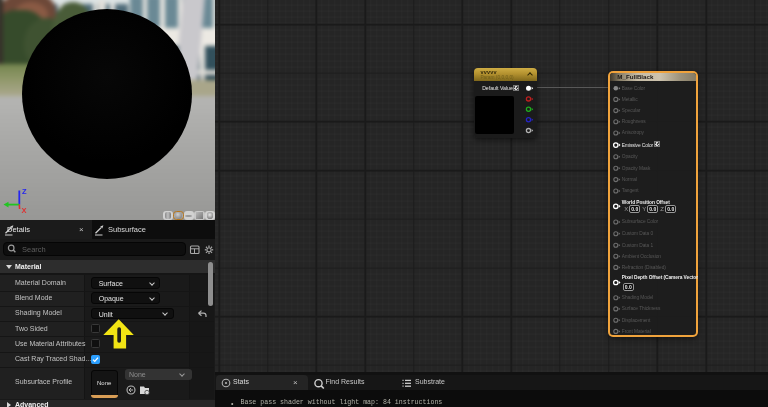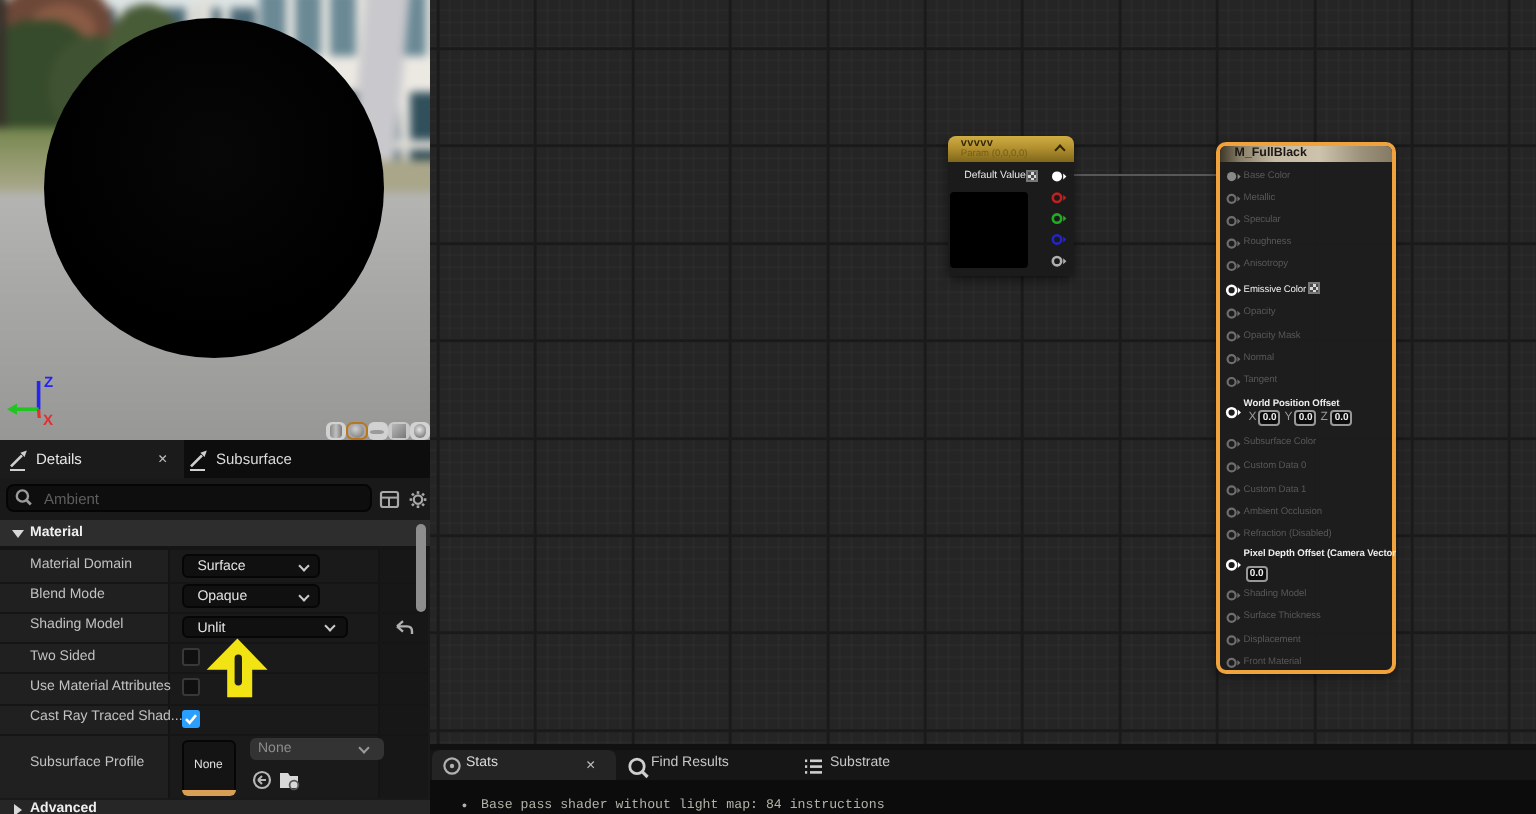--- a/index.html
+++ b/index.html
@@ -251,31 +251,31 @@
         <line x1="5.5" y1="13.2" x2="11" y2="7.7"></line>
         <line x1="95.5" y1="13.2" x2="101" y2="7.7"></line>
       </g>
       <g stroke="#d0d0d0" stroke-width="1">
         <line x1="5" y1="15" x2="12.5" y2="15"></line>
         <line x1="95" y1="15" x2="102.5" y2="15"></line>
       </g>
       <path d="M10.2 6.4 L12.3 8.5 L13.4 5.3 Z" fill="#d0d0d0"></path>
       <path d="M100.2 6.4 L102.3 8.5 L103.4 5.3 Z" fill="#d0d0d0"></path>
     </svg>
-    <div class="ab" style="left:18px;top:5px;font-size:7.5px;color:#e8e8e8;">Details</div>
+    <div class="ab" style="left:7px;top:5px;font-size:7.5px;color:#e8e8e8;">Details</div>
     <div class="ab" style="left:79px;top:4.5px;font-size:8px;color:#c0c0c0;">×</div>
     <div class="ab" style="left:108px;top:5px;font-size:7.5px;color:#dadada;">Subsurface</div>
 
     <div class="ab" style="left:0;top:19px;width:215px;height:20px;background:#191919;"></div>
     <div class="ab" style="left:3px;top:22px;width:183px;height:14px;background:#0e0e0e;border:1px solid #050505;border-radius:4px;"></div>
     <svg class="ab" width="20" height="14" viewBox="0 0 20 14" style="left:3px;top:22px;">
       <circle cx="8.2" cy="6" r="2.8" fill="none" stroke="#9a9a9a" stroke-width="1.2"></circle>
       <line x1="10.3" y1="8.1" x2="12.4" y2="10.2" stroke="#9a9a9a" stroke-width="1.4"></line>
     </svg>
-    <div class="ab" style="left:22px;top:25px;font-size:7.5px;color:#5e5e5e;">Ambient</div>
+    <div class="ab" style="left:22px;top:25px;font-size:7.5px;color:#5e5e5e;">Search</div>
     <svg class="ab" width="30" height="14" viewBox="0 0 30 14" style="left:188px;top:24px;">
       <rect x="2.5" y="2" width="8.5" height="7.5" rx="1" fill="none" stroke="#a8a8a8" stroke-width="1.1"></rect>
       <line x1="2.5" y1="4.8" x2="11" y2="4.8" stroke="#a8a8a8" stroke-width="1"></line>
       <line x1="6.5" y1="4.8" x2="6.5" y2="9.5" stroke="#a8a8a8" stroke-width="1"></line>
       <circle cx="21" cy="5.8" r="2.1" fill="none" stroke="#a8a8a8" stroke-width="1.1"></circle>
       <g stroke="#a8a8a8" stroke-width="1.3">
         <line x1="21" y1="1.6" x2="21" y2="2.9"></line>
         <line x1="21" y1="8.7" x2="21" y2="10"></line>
         <line x1="16.8" y1="5.8" x2="18.1" y2="5.8"></line>
         <line x1="23.9" y1="5.8" x2="25.2" y2="5.8"></line>

